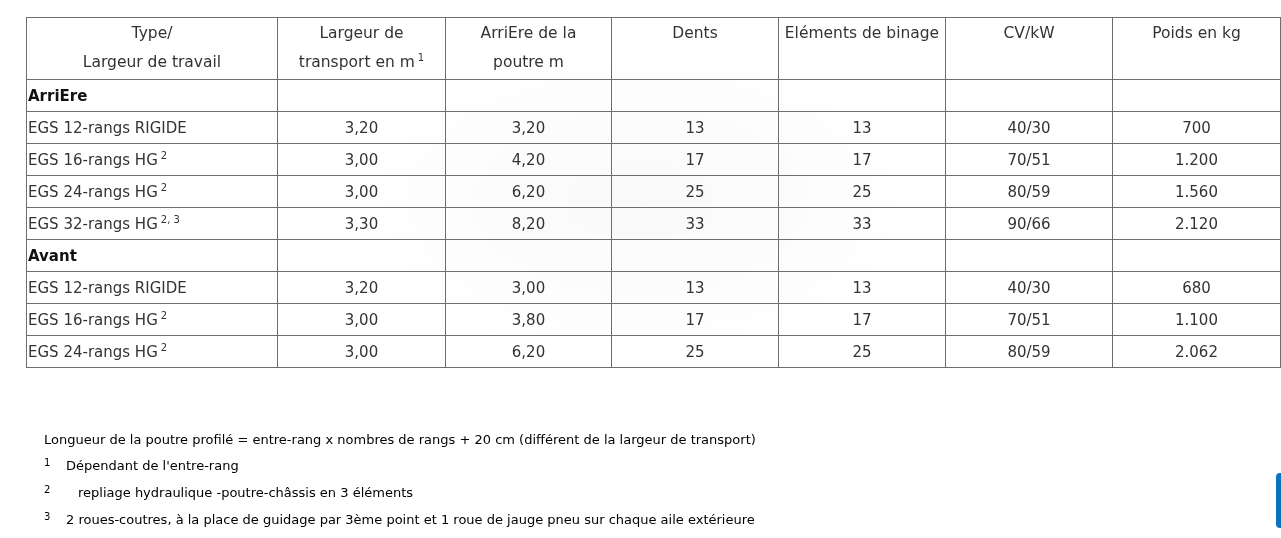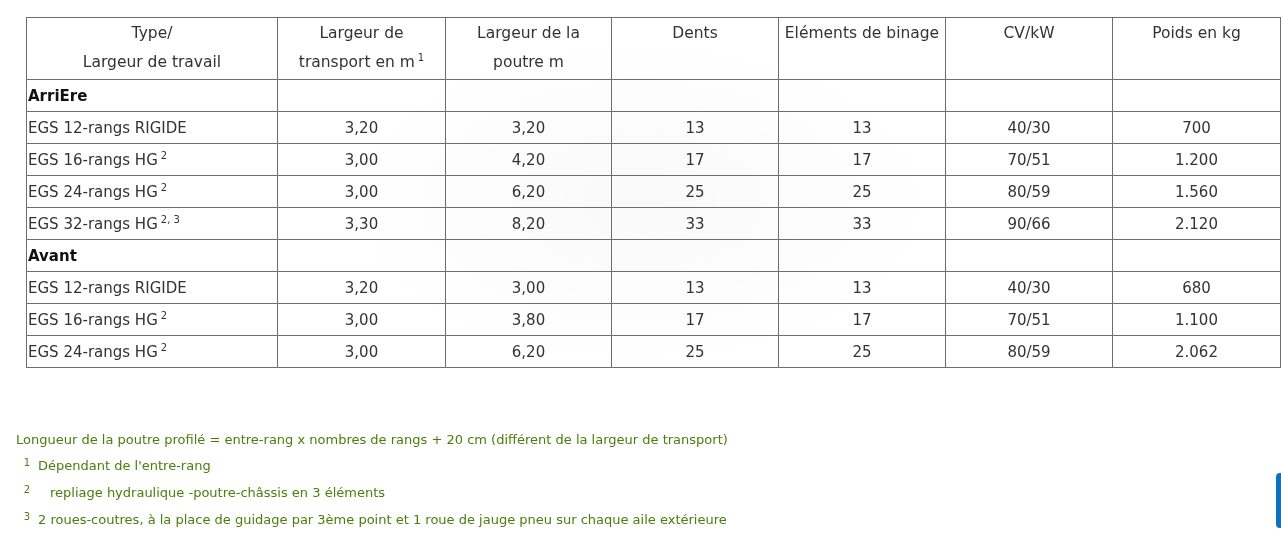--- a/index.html
+++ b/index.html
@@ -30,22 +30,22 @@
   }
   table.spec th {
     height: 60px; vertical-align: top; text-align: center;
     line-height: 29px; padding-top: 1px; font-size: 15.5px; margin-left: 32px;
   }
   table.spec td { text-align: center; line-height: 30px; }
   table.spec td.type { text-align: left; padding-left: 1px; margin-left: 9px; }
   table.spec tr.section td { font-weight: bold; color: #111; }
   sup { font-size: 10px; vertical-align: 6px; line-height: 0; margin-left: 3px; }
   .notes {
-    position: absolute; left: 16px; top: 427px;
-    font-size: 13px; color: #4d7c0f; line-height: 26px; text-align: center;
+    position: absolute; left: 44px; top: 427px;
+    font-size: 13px; color: #000000; line-height: 26px;
   }
   .note-row { display: flex; align-items: baseline; }
   .note-num { font-size: 10px; width: 22px; position: relative; top: -4px; }
   .side-tab {
     position: absolute; left: 1276px; top: 473px; width: 10px; height: 55px;
     background: #0b72bd; border-radius: 4px 0 0 4px;
   }
 </style>
 </head>
 <body>
@@ -59,21 +59,21 @@
       <col style="width:166px">
     <col style="width:167px">
       <col style="width:167px">
       <col style="width:167px">
       <col style="width:168px">
   </colgroup>
   <thead>
     <tr>
       <th><span>Type/</span><br><span>Largeur de travail</span></th>
       <th><span>Largeur de</span><br><span>transport en m</span><sup>1</sup></th>
-      <th><span>Largeur de la</span><br><span>poutre m</span></th>
+      <th><span>ArriEre de la</span><br><span>poutre m</span></th>
       <th><span>Dents</span></th>
       <th><span>Eléments de binage</span></th>
       <th><span>CV/kW</span></th>
       <th><span>Poids en kg</span></th>
     </tr>
   </thead>
   <tbody id="tbody">
       <tr class="section">
         <td class="type">ArriEre</td>
         <td></td>

